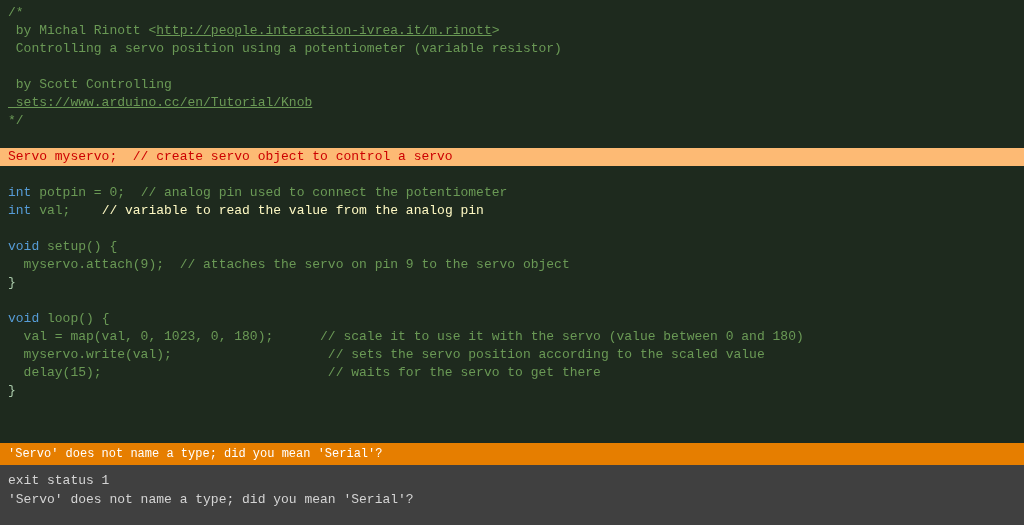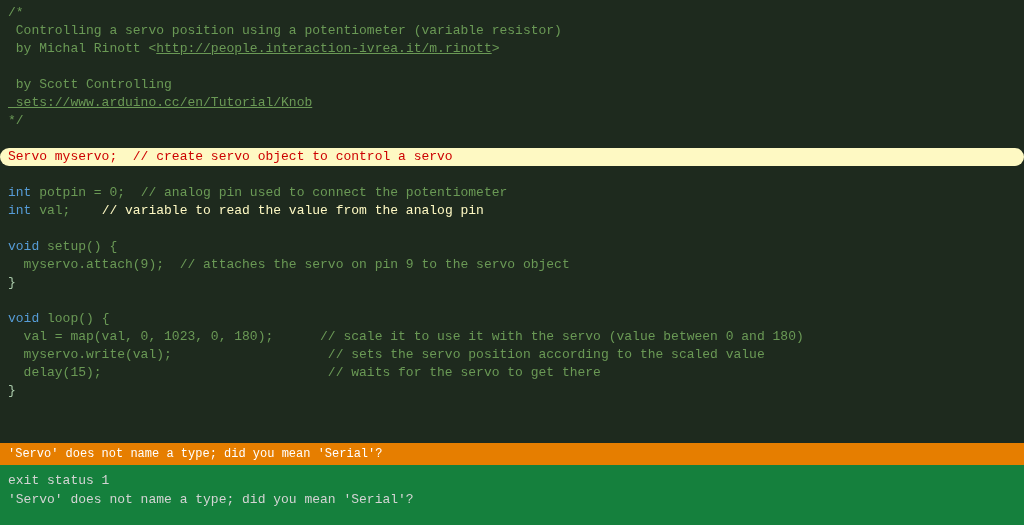--- a/index.html
+++ b/index.html
@@ -26,23 +26,22 @@
     .code-line {
       display: flex;
       align-items: center;
       padding: 0 8px;
       min-height: 18px;
       line-height: 18px;
       white-space: pre;
     }
 
     .code-line.highlighted {
-      background: #fef9c3;
+      background: #fdba74;
       color: #cc0000;
-      border-radius: 9px;
     }
 
     .code-line.highlighted .code-text {
       color: #cc0000;
     }
 
     .code-text {
       color: #a8c8a8;
     }
 
@@ -54,41 +53,41 @@
       color: #fff;
       font-family: 'Courier New', Courier, monospace;
       font-size: 12px;
       padding: 3px 8px;
       height: 22px;
       display: flex;
       align-items: center;
     }
 
     #console-area {
-      background: #15803d;
+      background: #404040;
       color: #d4d4d4;
       font-family: 'Courier New', Courier, monospace;
       font-size: 13px;
       padding: 6px 8px;
       height: 60px;
       overflow: hidden;
     }
 
     .console-line {
       line-height: 19px;
       white-space: pre;
     }
   </style>
 </head>
 <body>
 
 <div id="code-area">
     <div class="code-line"><span class="comment">/*</span></div>
+    <div class="code-line"><span class="comment"> by Michal Rinott &lt;</span><span class="link">http://people.interaction-ivrea.it/m.rinott</span><span class="comment">&gt;</span></div>
     <div class="code-line"><span class="comment"> Controlling a servo position using a potentiometer (variable resistor)</span></div>
-    <div class="code-line"><span class="comment"> by Michal Rinott &lt;</span><span class="link">http://people.interaction-ivrea.it/m.rinott</span><span class="comment">&gt;</span></div>
     <div class="code-line"><span class="comment"></span></div>
     <div class="code-line"><span class="comment"> by Scott Controlling</span></div>
     <div class="code-line"><span class="link"> sets://www.arduino.cc/en/Tutorial/Knob</span></div>
     <div class="code-line"><span class="comment">*/</span></div>
     <div class="code-line"><span class="comment"></span></div>
     <div class="code-line highlighted"><span class="code-text">Servo myservo;  // create servo object to control a servo</span></div>
     <div class="code-line"><span class="comment"></span></div>
     <div class="code-line"><span class="comment"><span style="color:#569cd6">int</span> potpin = 0;  <span style="color:#6a9955">// analog pin used to connect the potentiometer</span></span></div>
     <div class="code-line"><span class="comment"><span style="color:#569cd6">int</span> val;    <span style="color:#fef9c3">// variable to read the value from the analog pin</span></span></div>
     <div class="code-line"><span class="comment"></span></div>

